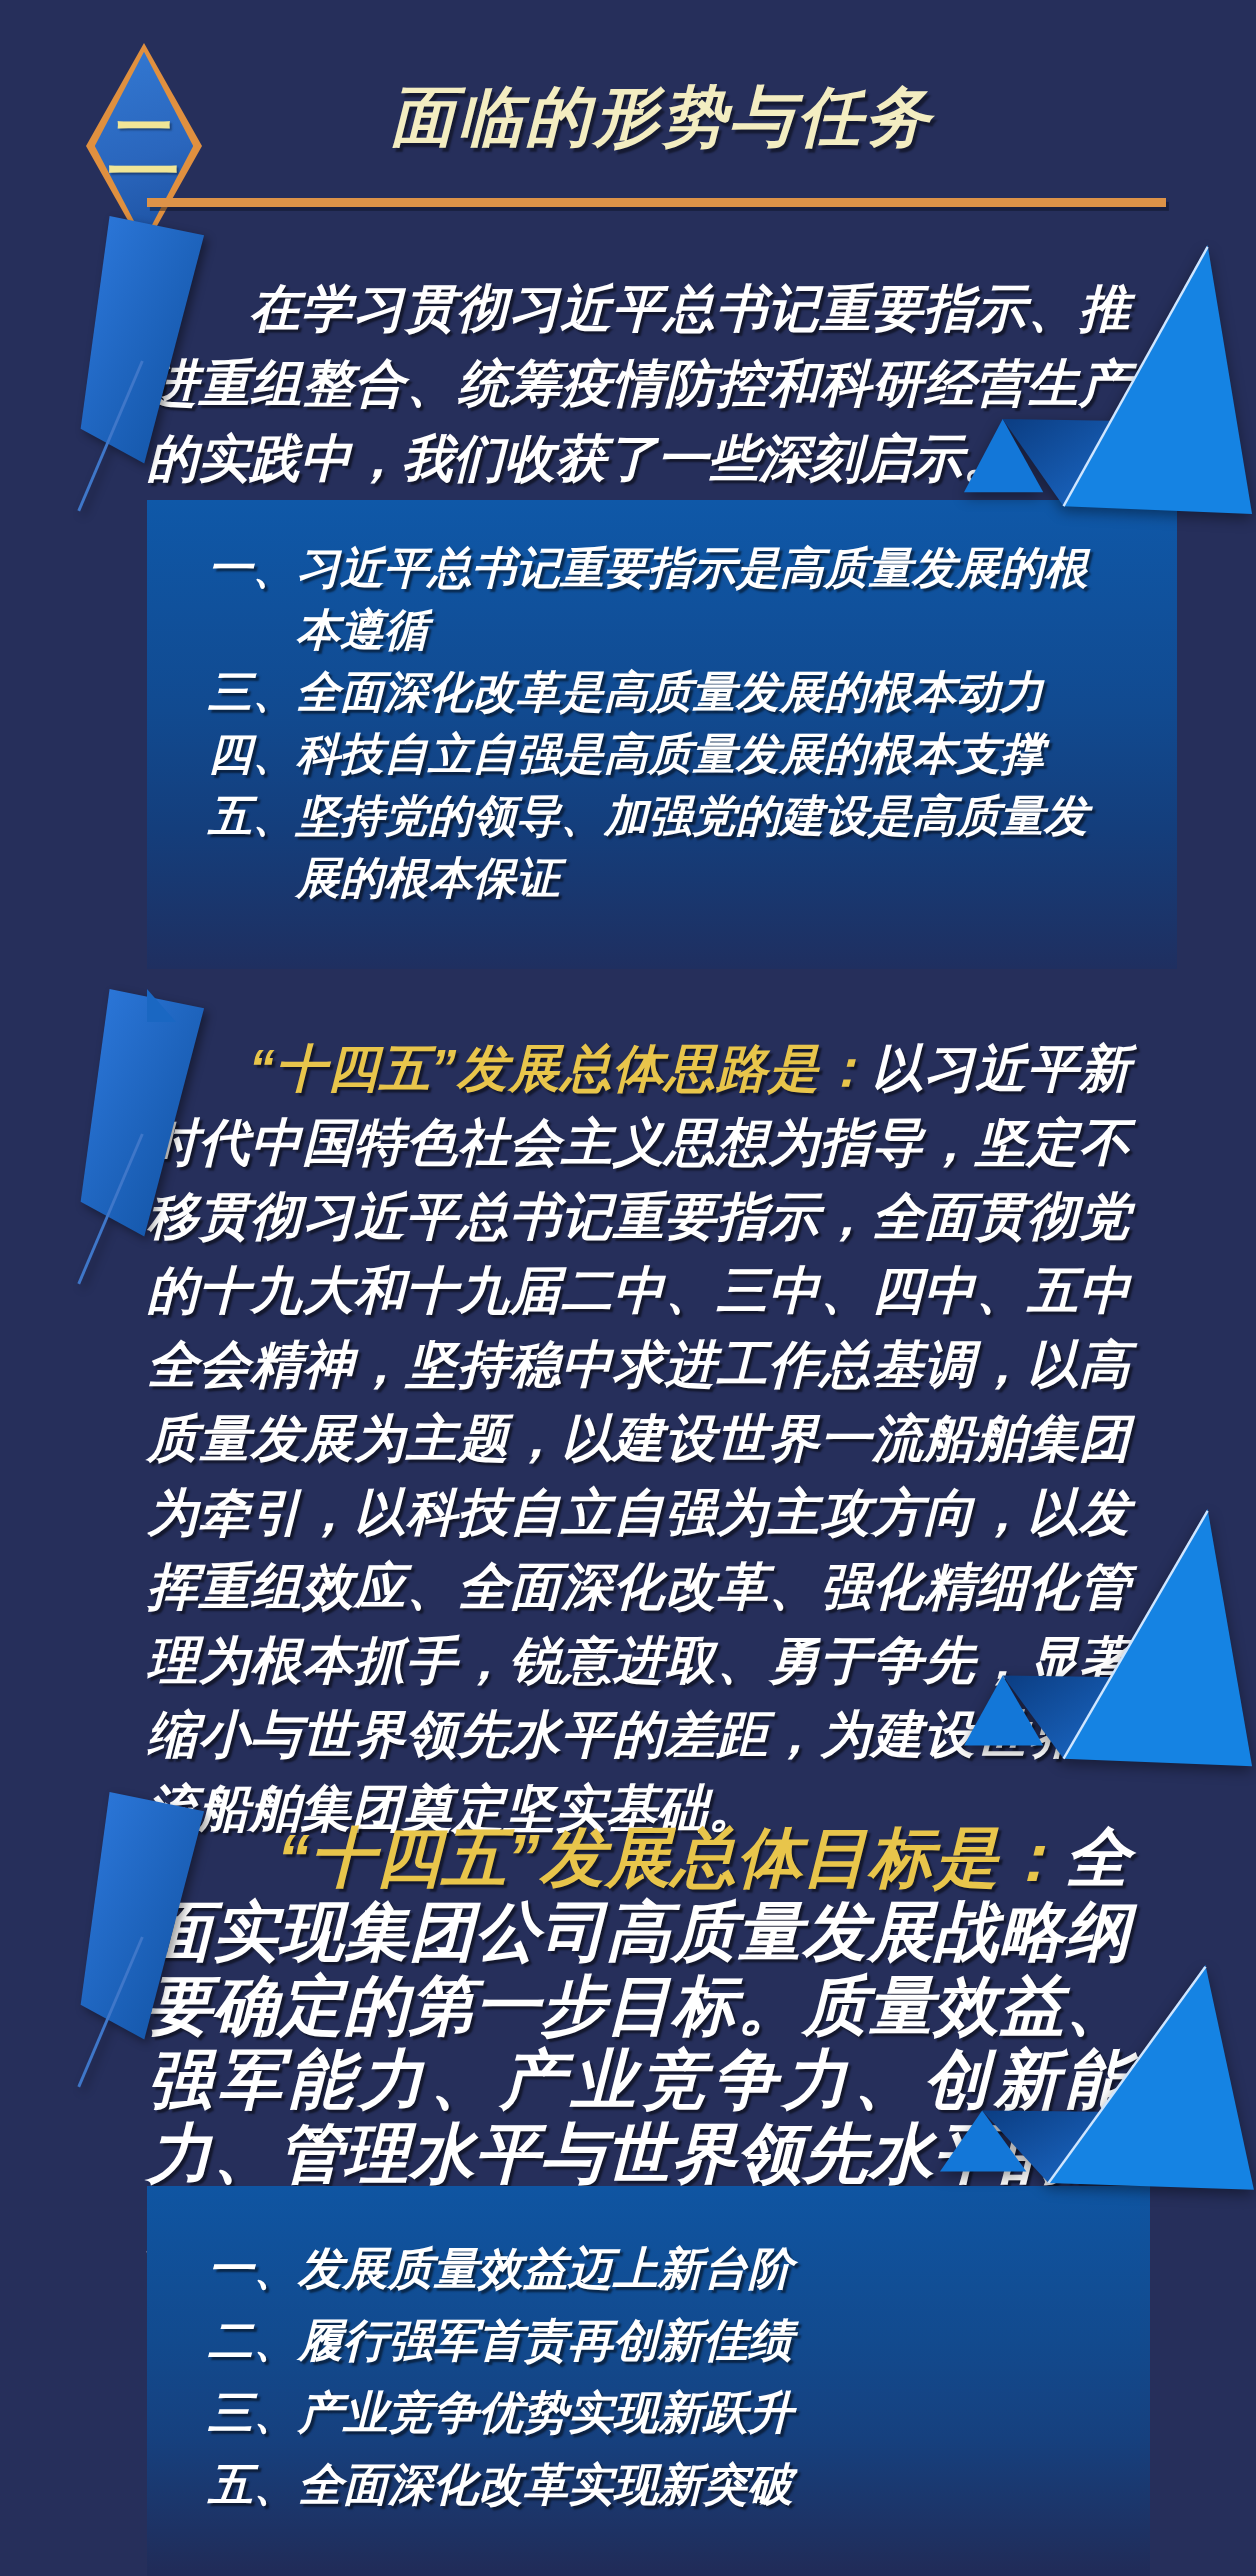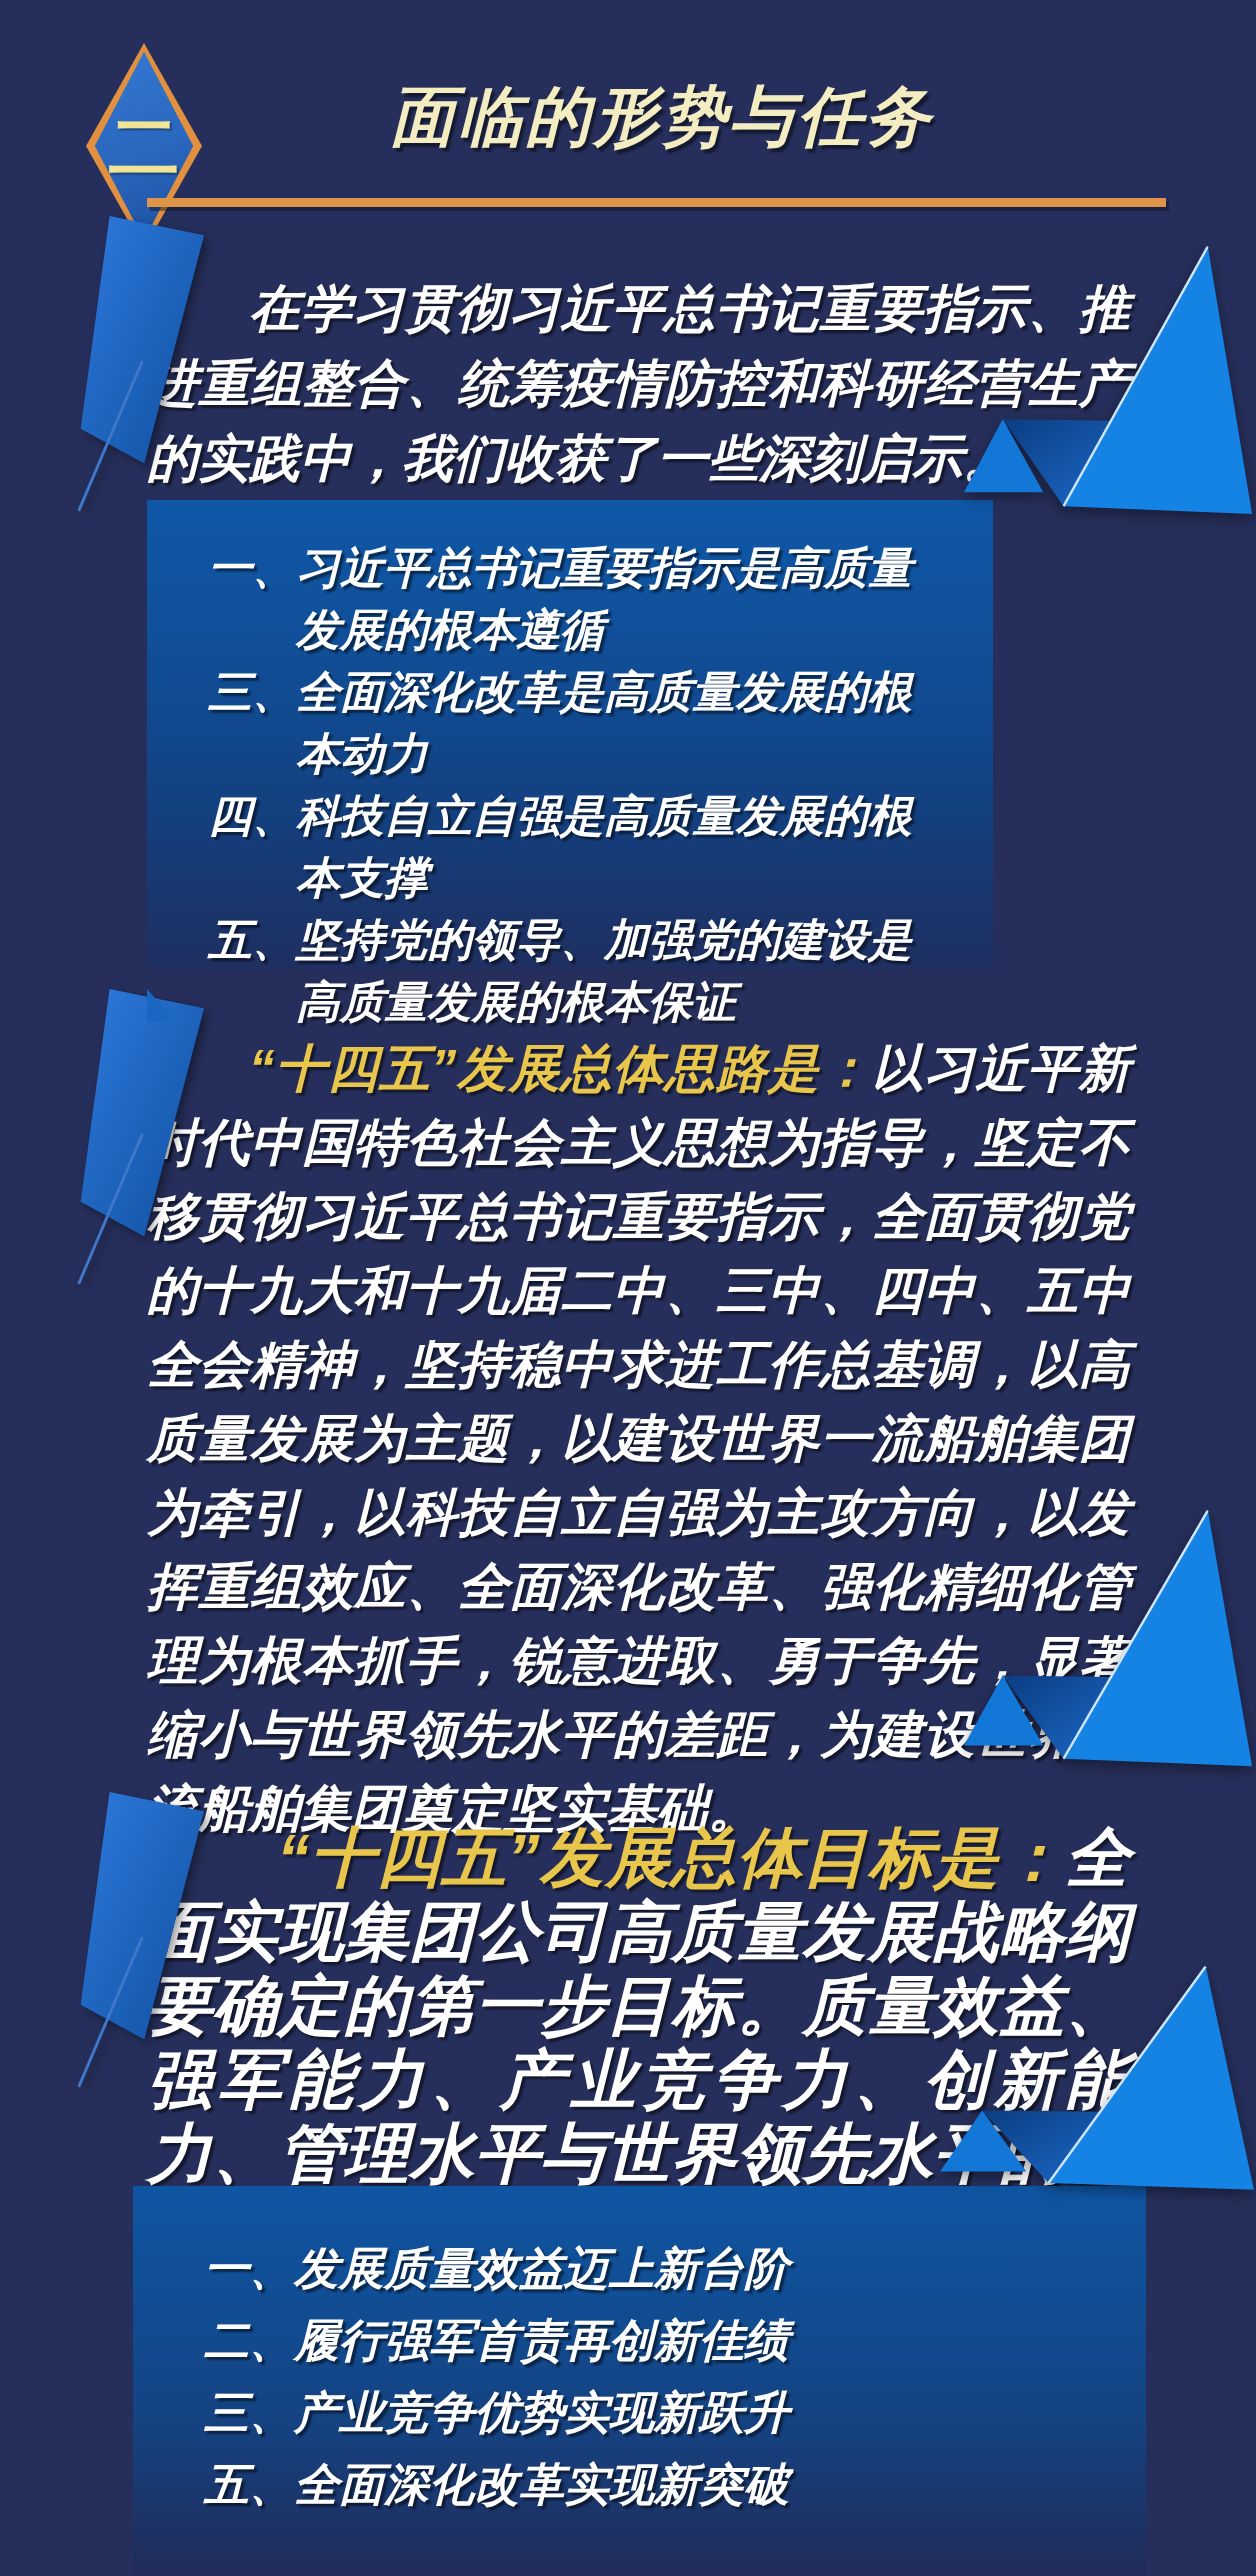--- a/index.html
+++ b/index.html
@@ -44,23 +44,23 @@
   .intro{left:147px;top:271px;width:983px;font-size:51px;line-height:75px;}
   .p2{left:147px;top:1032px;width:983px;font-size:51px;line-height:74px;}
   .p3{left:147px;top:1821px;width:983px;font-size:65px;line-height:74px;}
   .gold{color:#e8c54b;}
   
   .listbox{
     position:absolute;
     background:linear-gradient(180deg,#0f58a8 0%,#114a90 45%,#143e7c 70%,#1f2f60 100%);
     z-index:2;
   }
-  .box1{left:147px;top:500px;width:846px;height:469px;}
-  .box2{left:133px;top:2186px;width:1003px;height:390px;
-    background:linear-gradient(180deg,#0f55a2 0%,#124a8e 40%,#16407e 65%,#212b57 100%);padding-left:10px;}
+  .box1{left:147px;top:500px;width:1030px;height:469px;}
+  .box2{left:147px;top:2186px;width:1003px;height:390px;
+    background:linear-gradient(180deg,#0f55a2 0%,#124a8e 40%,#16407e 65%,#212b57 100%);}
   .listbox ul{
     list-style:none;margin:0;padding:37px 47px 0 61px;
   }
   .listbox li{
     color:#fff;font-weight:bold;font-style:italic;
     padding-left:2em;text-indent:-2em;
     text-shadow:2.9px 2.9px 2px rgba(0,0,0,.5);
   }
   .box1 li{font-size:44px;line-height:62px;}
   .box2 li{font-size:45px;line-height:72px;}

